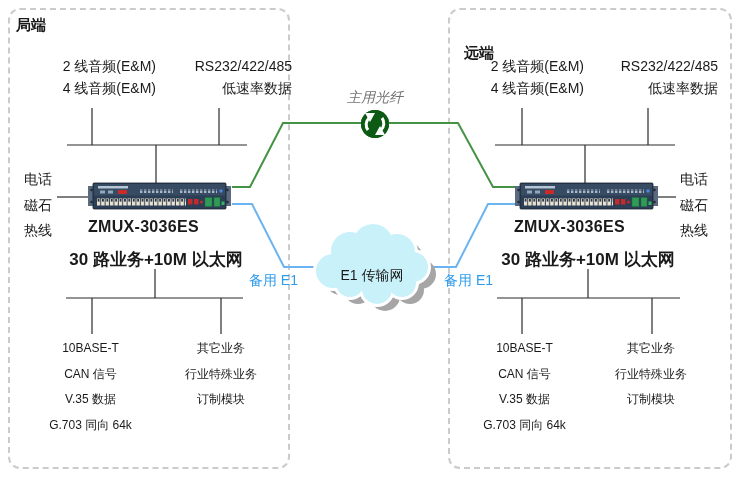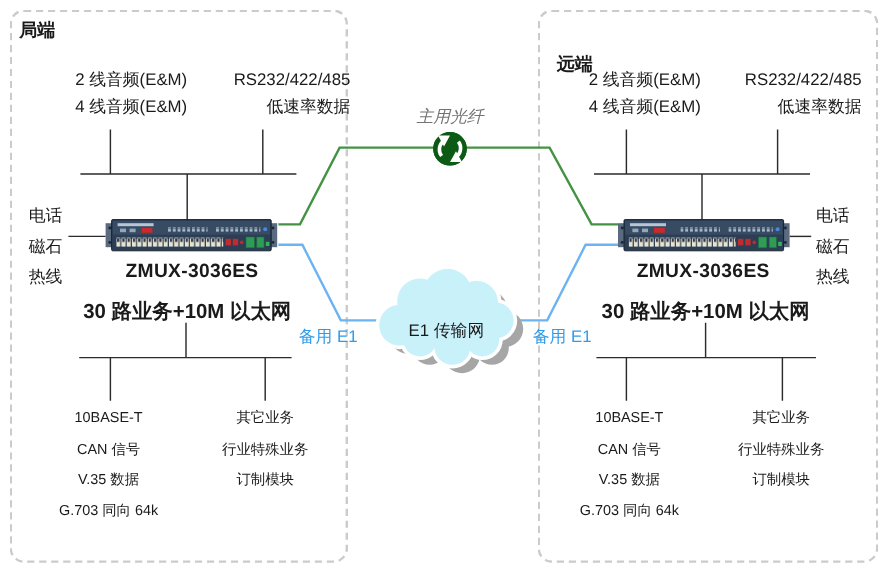--- a/index.html
+++ b/index.html
@@ -11,21 +11,21 @@
     position:absolute;border:2px dashed #cbcbcb;border-radius:12px;
     background:transparent;box-sizing:border-box;z-index:0;
   }
   #panel-local{left:8px;top:8px;width:282px;height:461px;}
   #panel-remote{left:448px;top:8px;width:284px;height:461px;}
   #wires{position:absolute;left:0;top:0;z-index:1;}
   .txt{position:absolute;z-index:2;white-space:nowrap;}
   .sec-title{font-size:15px;font-weight:bold;}
   .grp{text-align:right;font-size:14px;line-height:22px;}
   .side{font-size:14px;line-height:25.5px;}
-  .dev-label{text-align:center;font-size:16px;font-weight:bold;letter-spacing:0.3px;}
+  .dev-label{text-align:left;font-size:16px;font-weight:bold;letter-spacing:0.3px;}
   .cap-title{text-align:center;font-size:17px;font-weight:bold;}
   .svc{text-align:center;font-size:12px;line-height:25.5px;}
   .fiber-label{color:#737373;font-size:14px;text-align:center;font-style:italic;}
   .e1-label{color:#2d9ced;font-size:14px;}
   .cloud-label{font-size:14px;text-align:center;}
 </style>
 </head>
 <body>
 
 <div id="stage">

